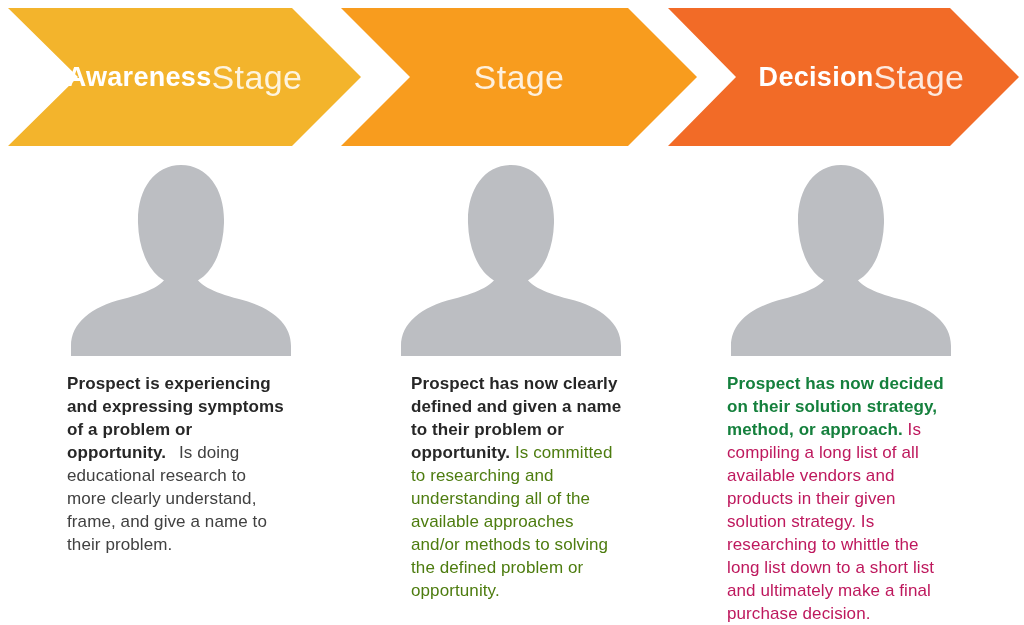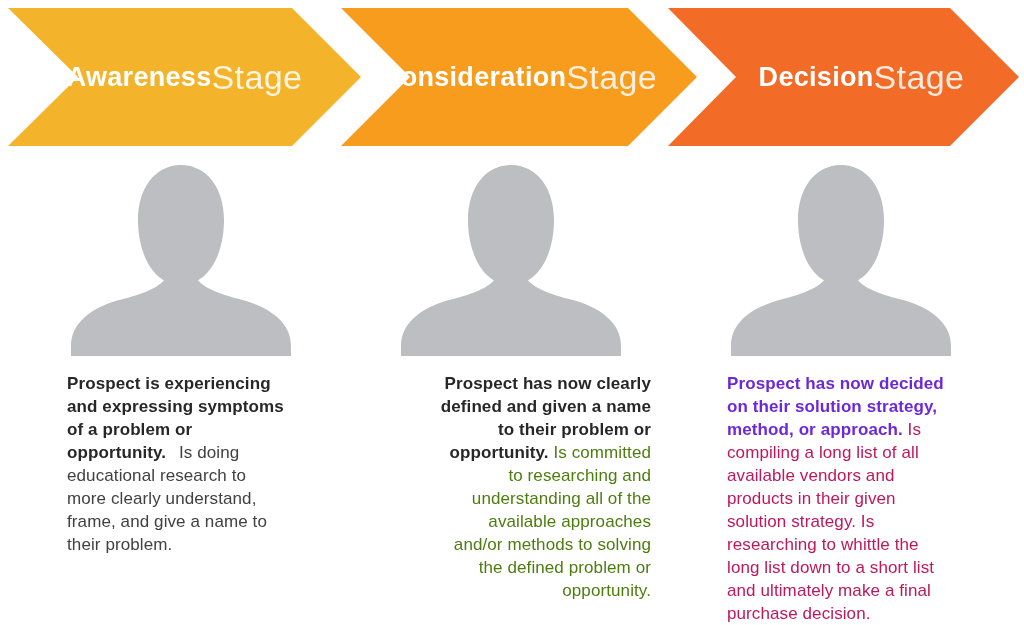--- a/index.html
+++ b/index.html
@@ -62,40 +62,39 @@
     position: absolute;
     top: 372px;
     width: 262px;
     font-size: 17px;
     line-height: 23px;
     white-space: pre-line;
     letter-spacing: 0.1px;
   }
   .desc strong { font-weight: 700; }
   .desc-1 { left: 67px; }
-  .desc-2 { left: 389px; text-align: right; }
+  .desc-2 { left: 411px; }
   .desc-3 { left: 727px; }
 </style>
 </head>
 <body>
 
 <div class="canvas">
 
   <svg class="arrows" viewBox="0 0 1024 154" aria-hidden="true">
     <polygon points="8,8 292,8 361,77 292,146 8,146 78,77" fill="#F3B42C"></polygon>
     <polygon points="341,8 628,8 697,77 628,146 341,146 410,77" fill="#F89C1E"></polygon>
     <polygon points="668,8 950,8 1019,77 950,146 668,146 736,77" fill="#F26B27"></polygon>
   </svg>
 
   <div class="stage-label label-1">
     <div class="stage-title">Awareness</div>
     <div class="stage-subtitle">Stage</div>
   </div>
   <div class="stage-label label-2">
-    <div class="stage-title">Consideration</div>
     <div class="stage-subtitle">Stage</div>
   </div>
   <div class="stage-label label-3">
     <div class="stage-title">Decision</div>
     <div class="stage-subtitle">Stage</div>
   </div>
 
   <svg class="avatar avatar-1" viewBox="0 0 240 200" aria-hidden="true">
     <path d="M120 5 C147 5 164 30 163 63 C162 97 146 125 120 125 C94 125 78 97 77 63 C76 30 93 5 120 5 Z
              M10 196 L10 186 C10 163 30 147 62 139 C90 132 102 124 106 116 L134 116 C138 124 150 132 178 139 C210 147 230 163 230 186 L230 196 Z" fill="#BCBEC2"></path>
@@ -122,21 +121,21 @@
 defined and given a name
 to their problem or
 opportunity.</strong><span style="color: #4d7c0f;"> Is committed
 to researching and
 understanding all of the
 available approaches
 and/or methods to solving
 the defined problem or
 opportunity.</span></p>
 
-  <p class="desc desc-3"><strong style="color: #6d28d9; margin-top: 26px;">Prospect has now decided
+  <p class="desc desc-3"><strong style="color: #15803d; margin-top: 26px;">Prospect has now decided
 on their solution strategy,
 method, or approach.</strong><span style="color: #be185d;"> Is
 compiling a long list of all
 available vendors and
 products in their given
 solution strategy. Is
 researching to whittle the
 long list down to a short list
 and ultimately make a final
 purchase decision.</span></p>

